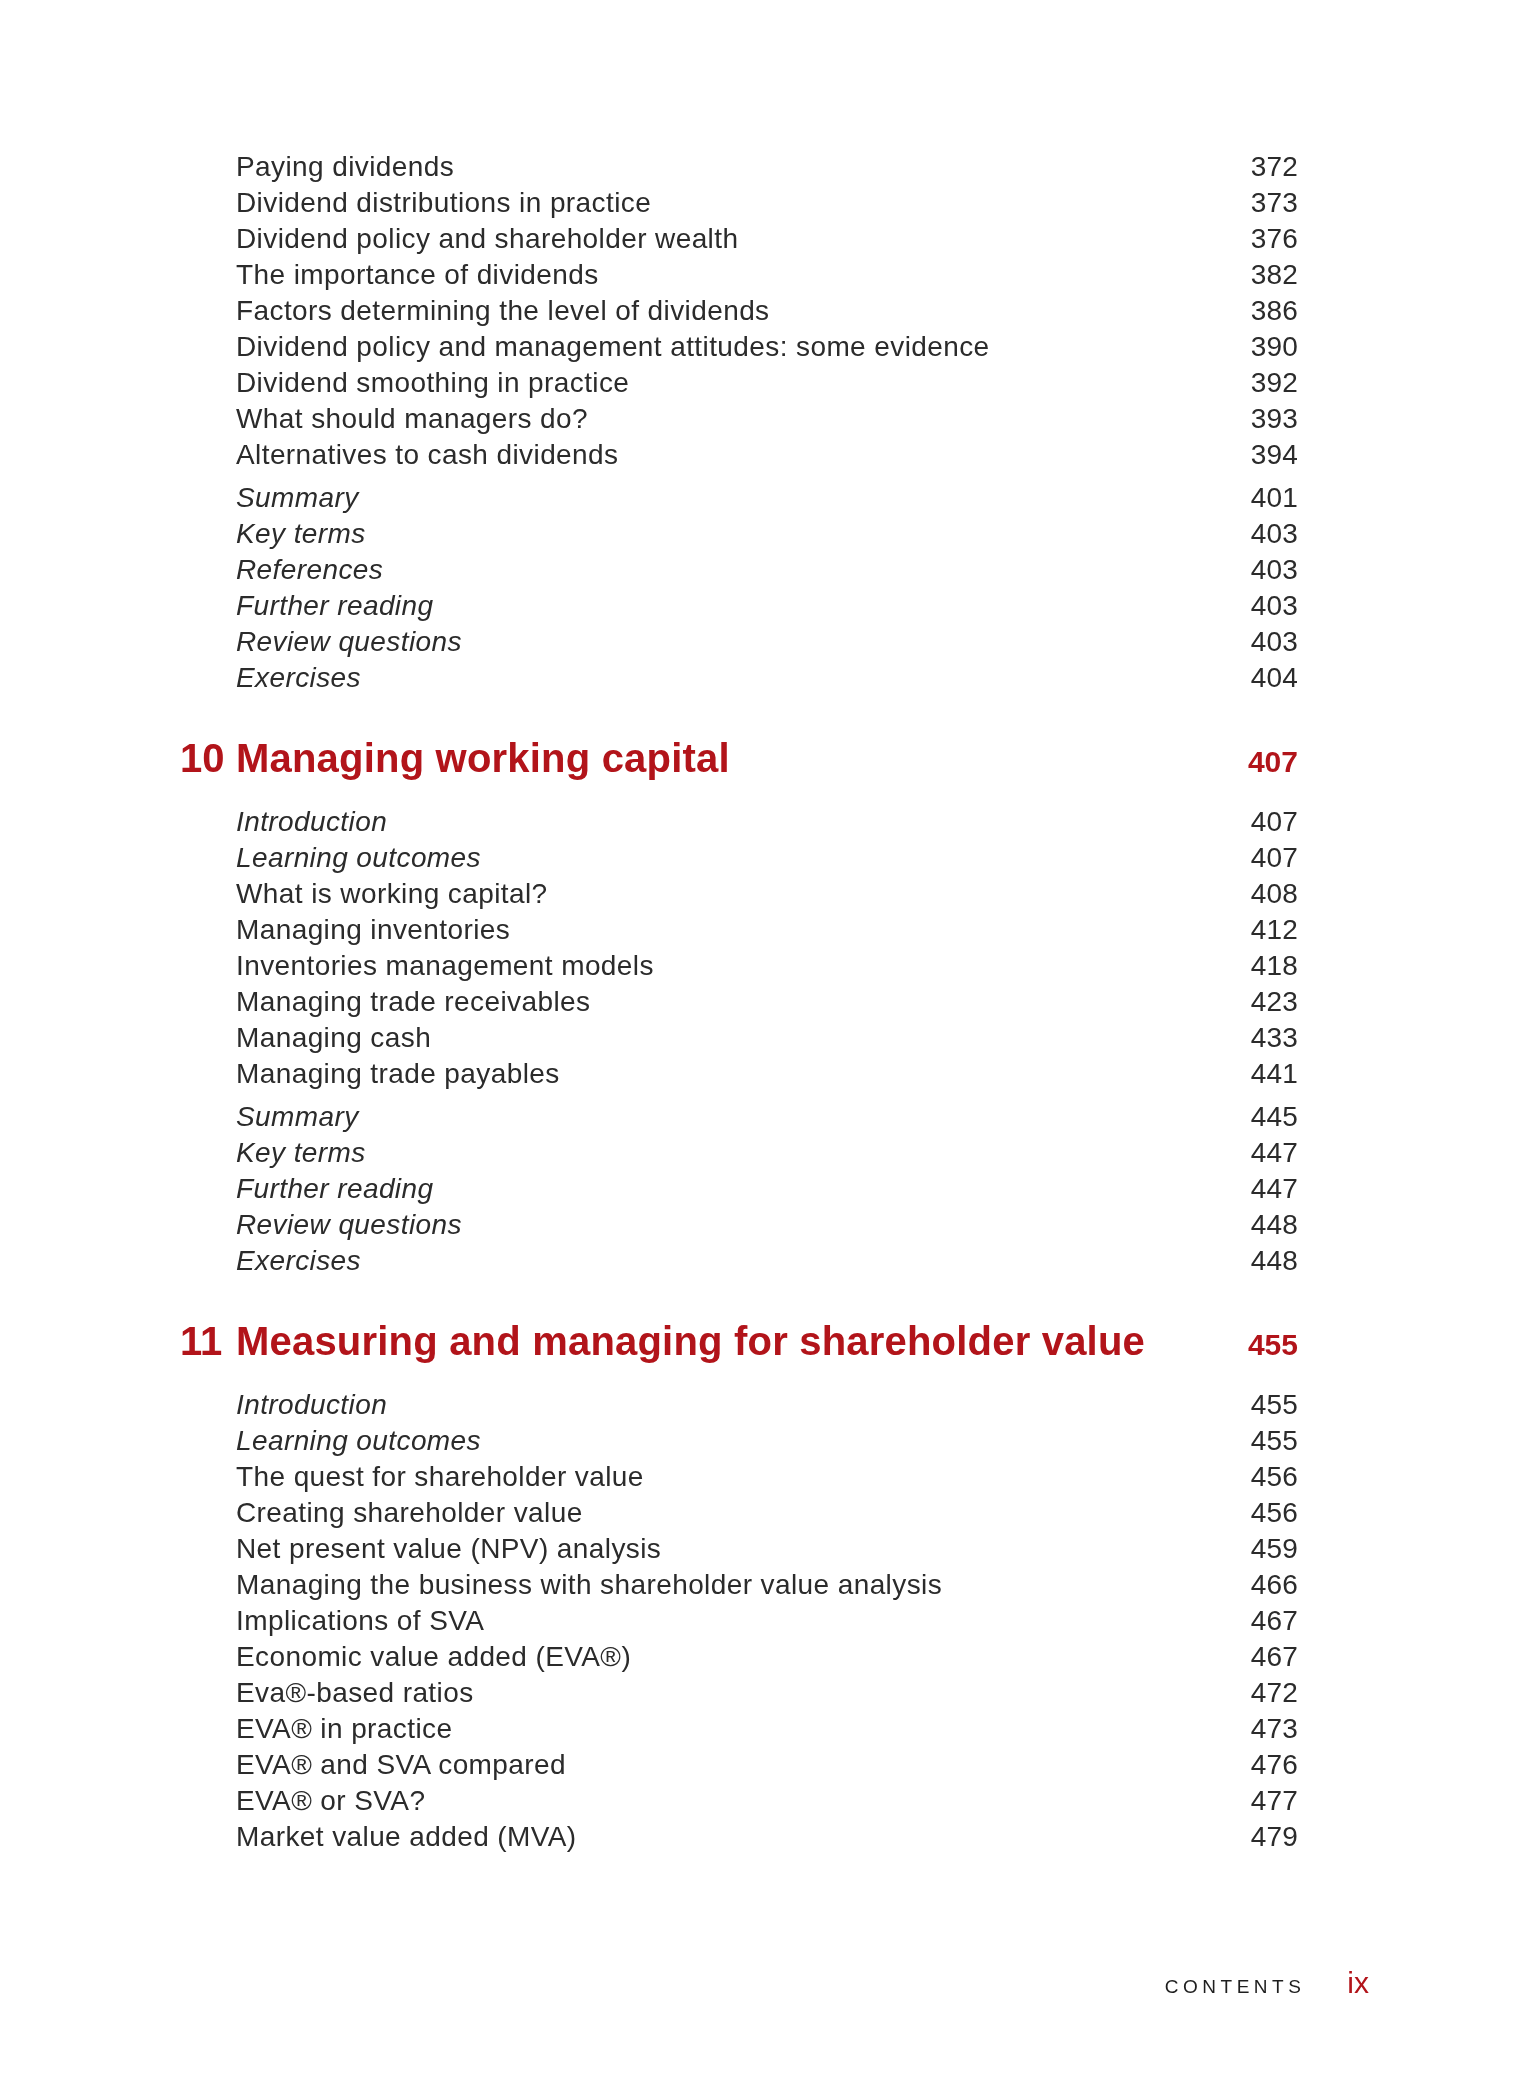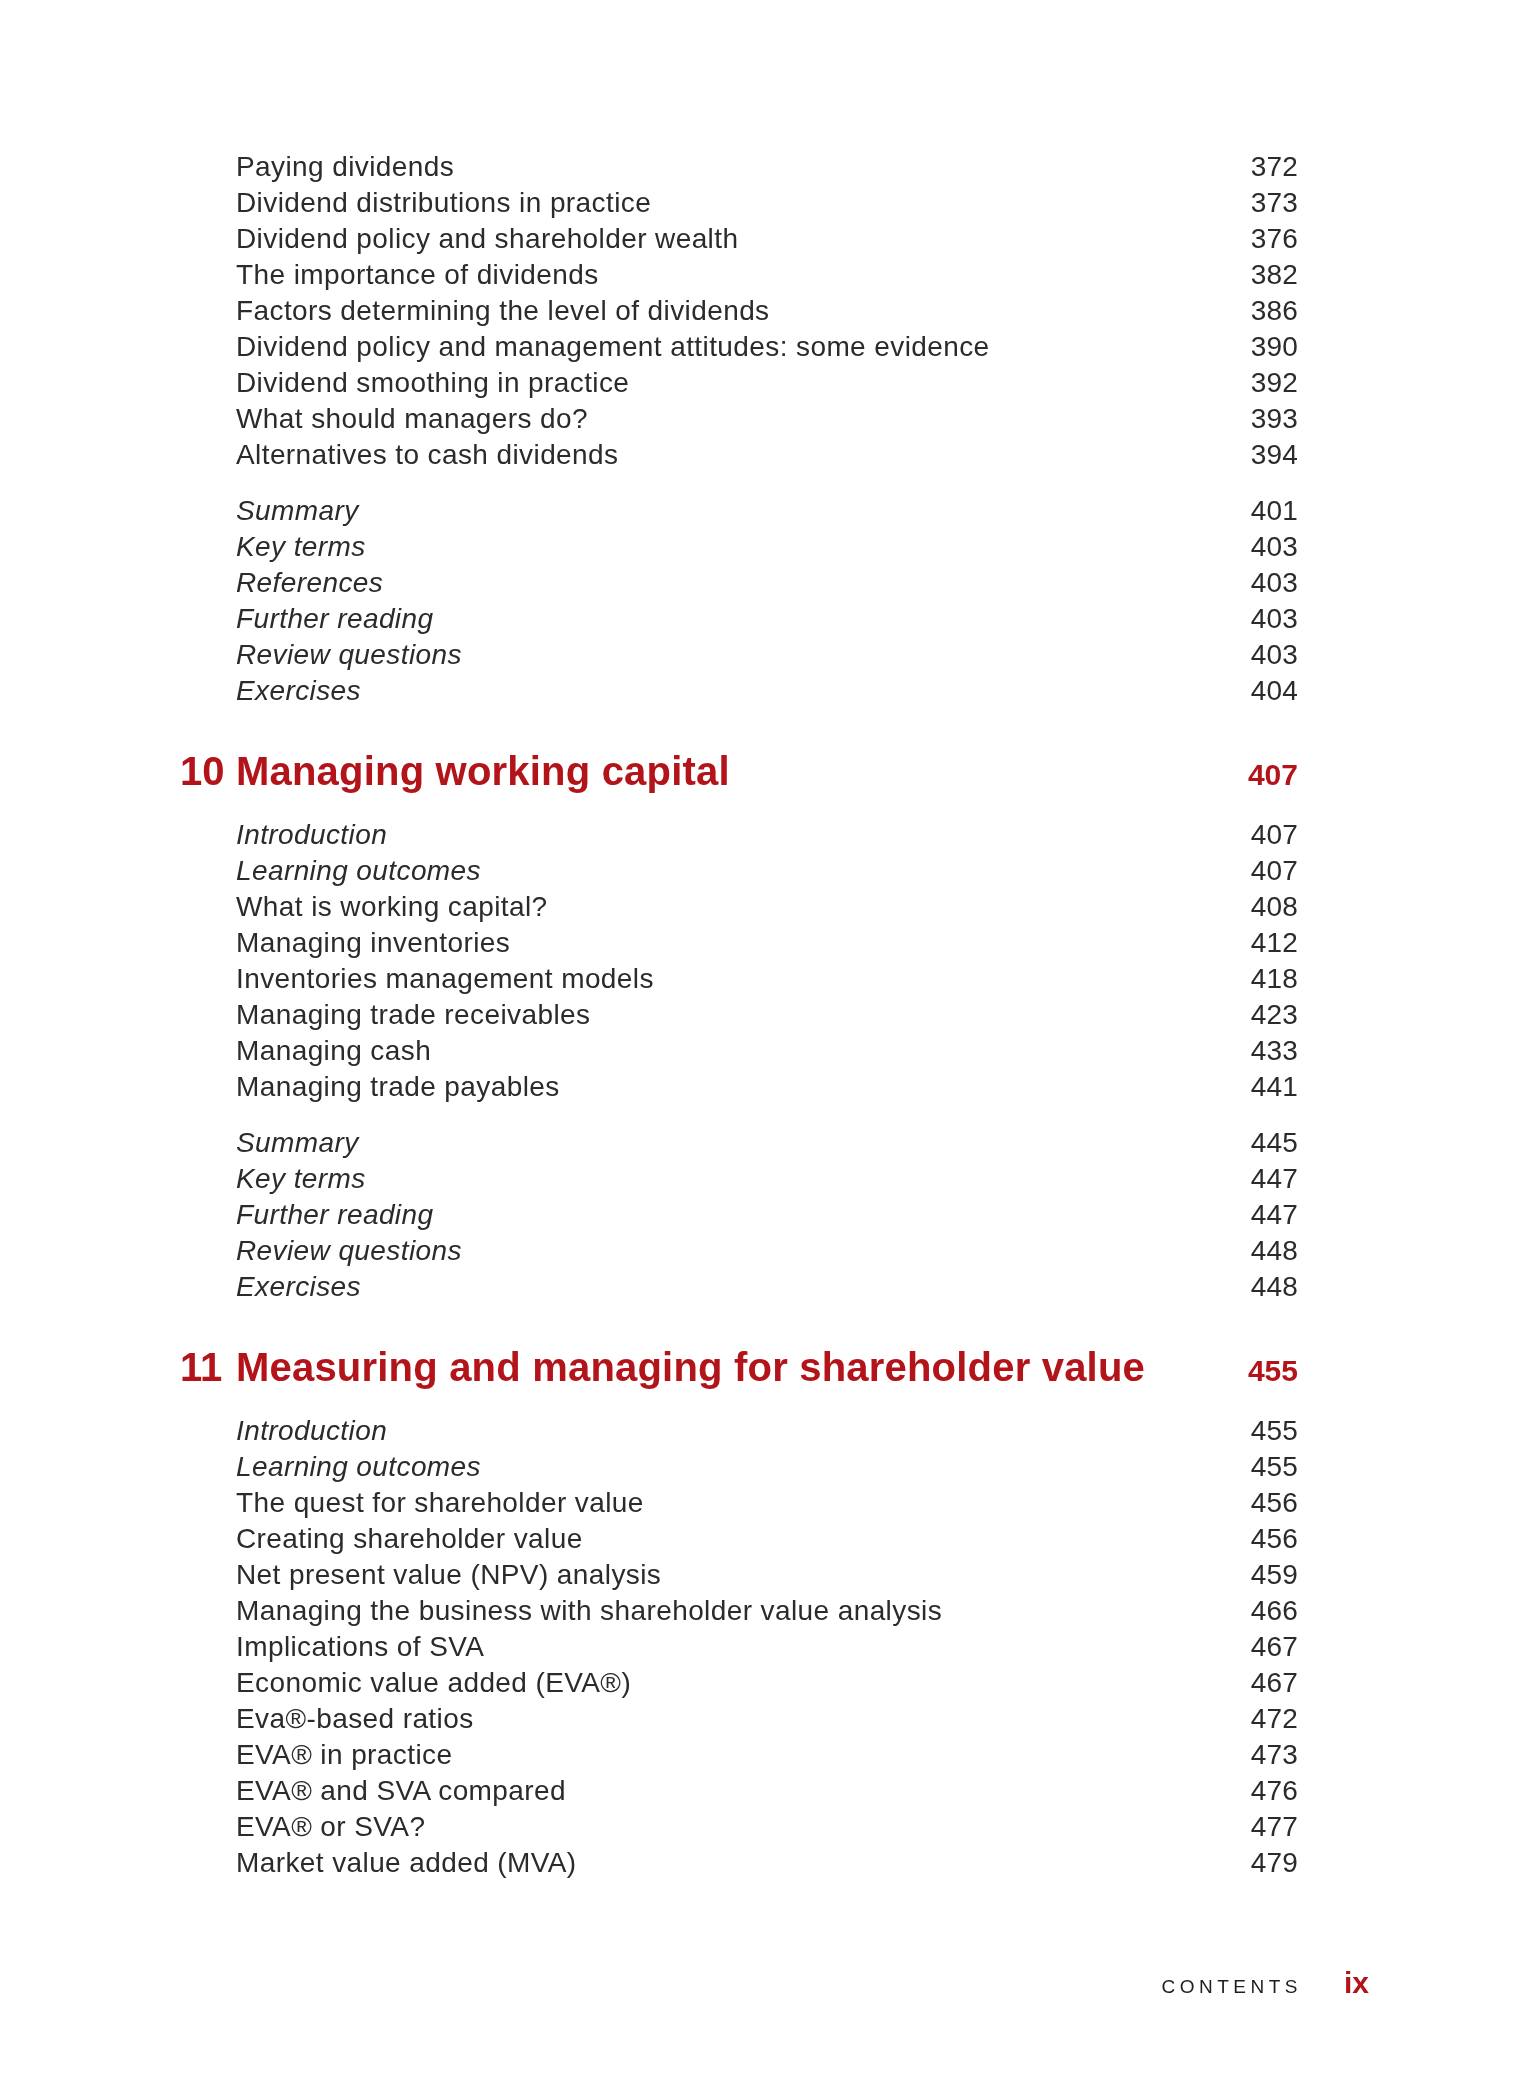--- a/index.html
+++ b/index.html
@@ -13,21 +13,21 @@
     color: var(--text, #2b2b2b);
   }
   .page { position: absolute; inset: 0; background: #ffffff; }
 
   .toc {
     position: absolute;
     left: 180px;
     top: 149px;
     width: 1118px;
   }
-  .block + .block { margin-top: 20px; }
+  .block + .block { margin-top: 7px; }
 
   .row {
     display: flex;
     align-items: flex-end;
     height: 36px;
     line-height: 36px;
     font-size: 28px;
     letter-spacing: 0.4px;
     padding-left: 56px;
   }
@@ -59,21 +59,21 @@
     align-items: baseline;
   }
   .footer .contents-label {
     font-size: 19px;
     letter-spacing: 4.5px;
     color: #1e1e1e;
   }
   .footer .page-roman {
     margin-left: 42px;
     font-size: 30px;
-    font-weight: bold;
+    font-weight: normal;
     color: var(--accent, #b2141a);
   }
 </style>
 </head>
 <body style="--accent: #b2141a; --text: #2b2b2b;">
 
 <div class="page">
   <div class="toc" id="toc">
       <section>
         <div class="block">

